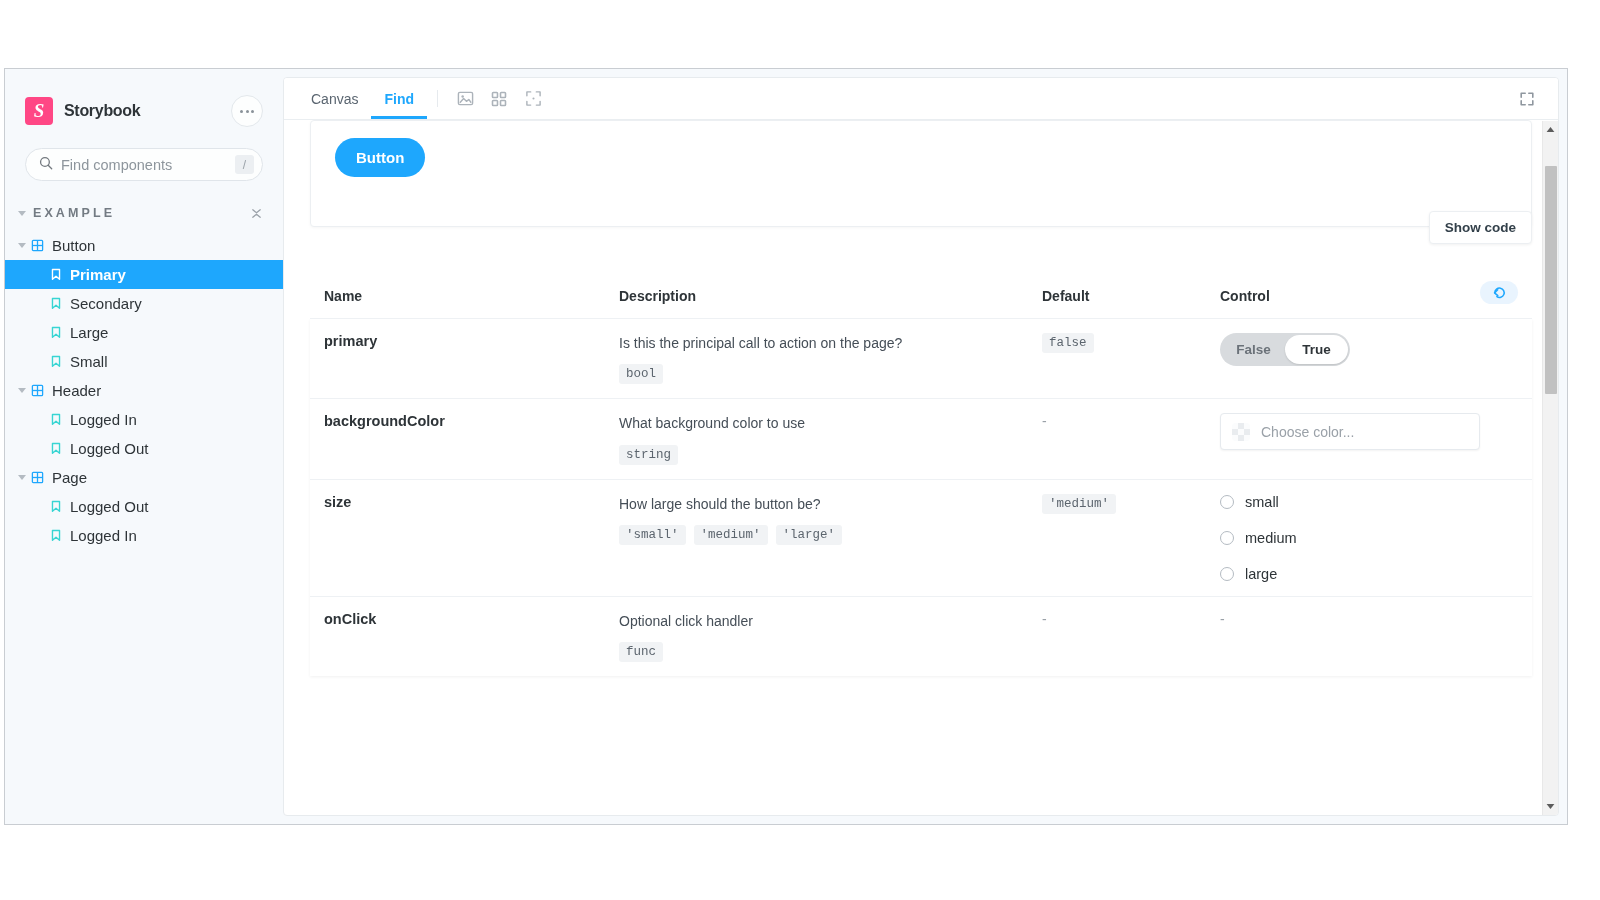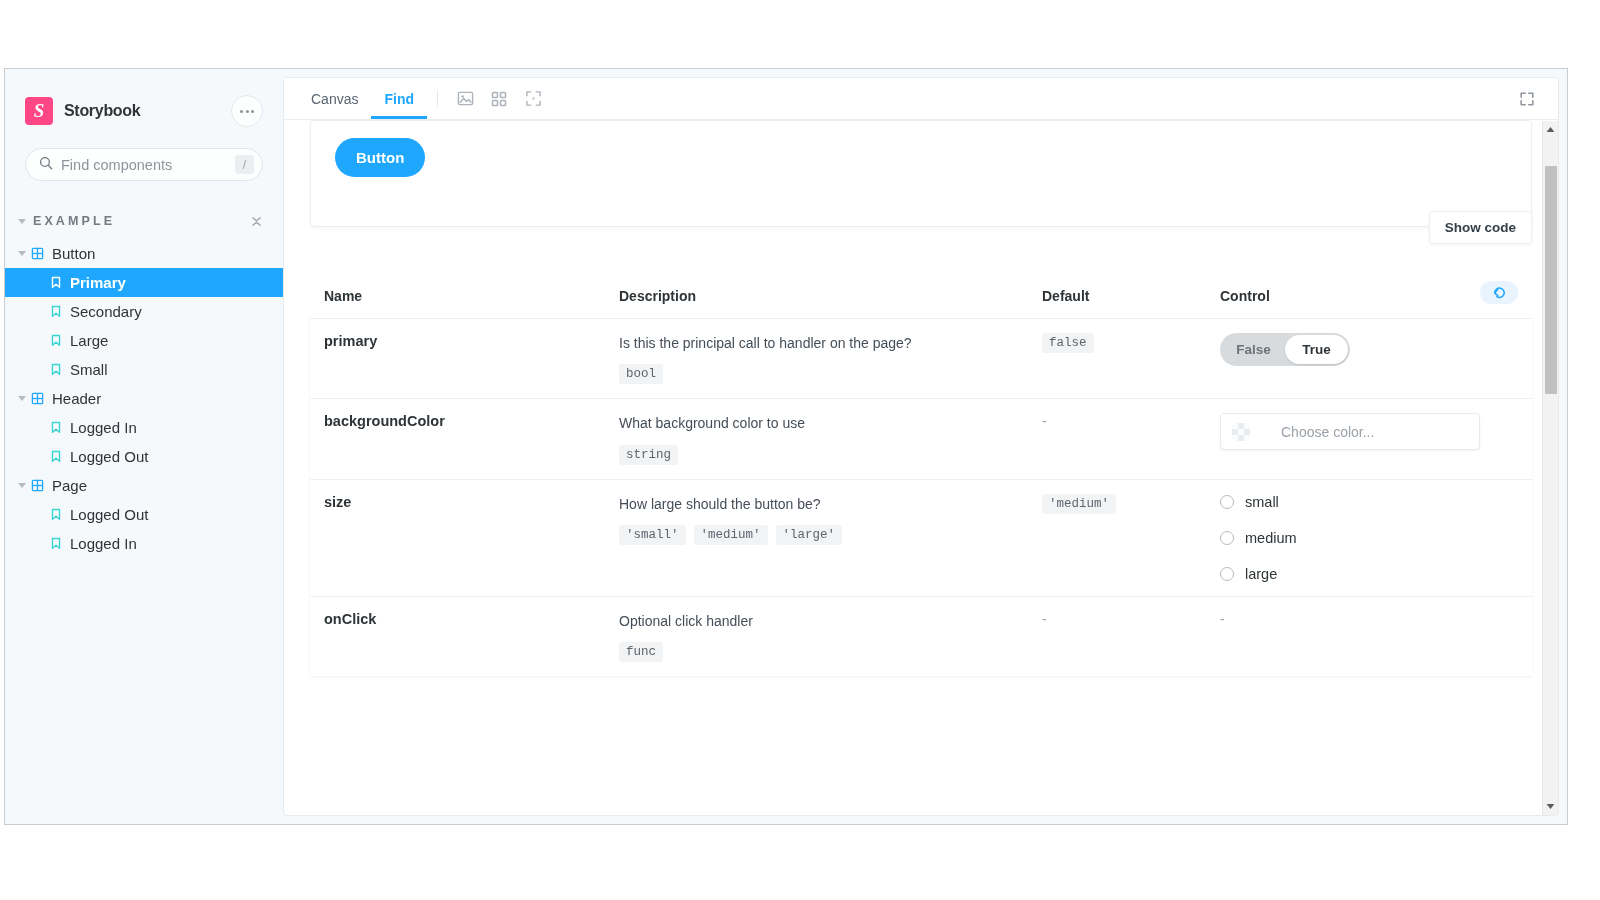--- a/index.html
+++ b/index.html
@@ -94,21 +94,21 @@
   .sb-slash {
     width: 19px; height: 19px;
     border-radius: 3px;
     background: #eceff2;
     color: #9aa1a8;
     font-size: 12px;
     display: flex; align-items: center; justify-content: center;
   }
 
   .sb-sectionhdr {
-    margin-top: 28px;
+    margin-top: 20px;
     padding: 0 20px 0 13px;
     height: 24px;
     display: flex; align-items: center;
   }
   .tri {
     width: 0; height: 0;
     border-left: 4px solid transparent;
     border-right: 4px solid transparent;
     border-top: 5px solid #b4bbc2;
     margin-right: 7px;
@@ -342,21 +342,20 @@
 
   .color-ctl {
     width: 260px; height: 37px;
     border: 1px solid #e6eaee;
     border-radius: 4px;
     background: #fff;
     display: flex; align-items: center;
     padding: 0 11px;
     box-shadow: 0 1px 2px rgba(0,0,0,0.05);
     cursor: pointer;
-    gap: 20px;
   }
   .swatch {
     width: 18px; height: 18px;
     border-radius: 4px;
     flex: 0 0 18px;
     background:
       linear-gradient(45deg, #e9ecef 25%, transparent 25%, transparent 75%, #e9ecef 75%),
       linear-gradient(45deg, #e9ecef 25%, #fbfcfd 25%, #fbfcfd 75%, #e9ecef 75%);
     background-size: 12px 12px;
     background-position: 0 0, 6px 6px;
@@ -602,21 +601,21 @@
                   <polyline points="6.1,5.1 2.7,8.4 6.2,11.3" fill="none" stroke="#1EA7FD" stroke-width="1.6" stroke-linecap="round" stroke-linejoin="round"></polyline>
                 </svg>
               </span>
             </th>
           </tr>
         </thead>
         <tbody id="args-body">
             <tr>
               <td class="c-name"><span class="arg-name">primary</span></td>
               <td class="c-desc">
-                <div class="desc-text">Is this the principal call to handler on the page?</div>
+                <div class="desc-text">Is this the principal call to action on the page?</div>
                 <div class="badge-row">
                   <span class="tbadge">bool</span>
                 </div>
               </td>
               <td class="c-default"><span class="tbadge">false</span></td>
               <td class="c-control" colspan="2"><div class="toggle">
                   <span class="">False</span>
                   <span class="on">True</span>
                 </div></td>
             </tr>

